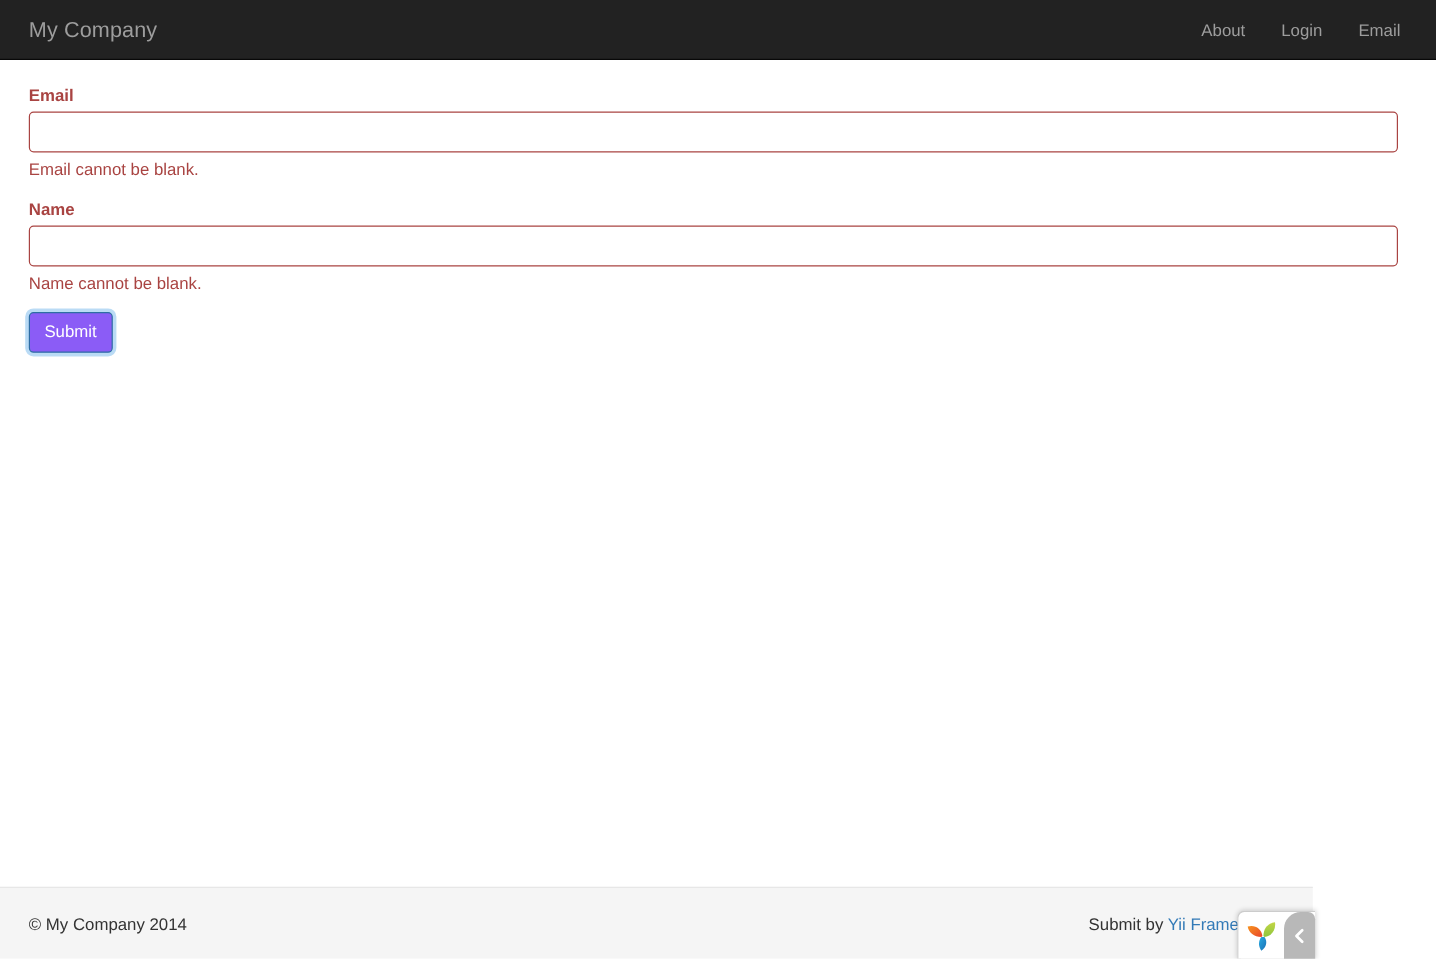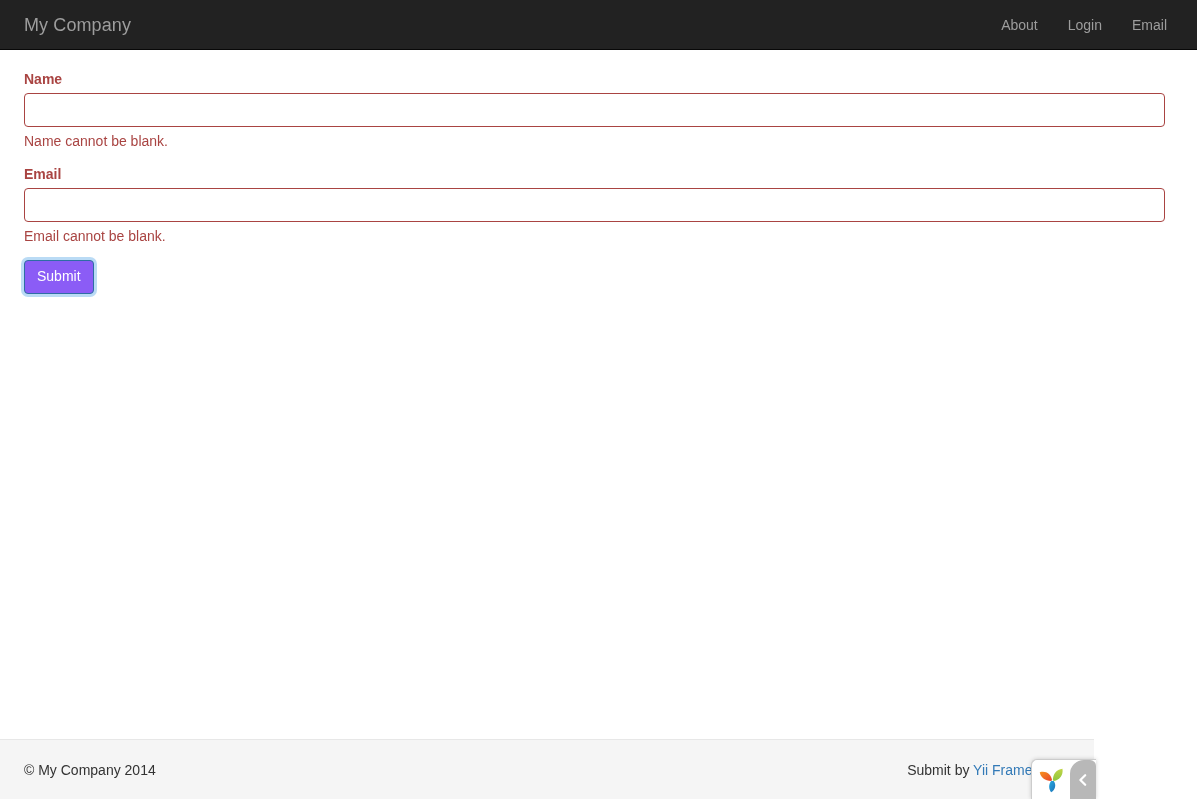--- a/index.html
+++ b/index.html
@@ -219,30 +219,30 @@
     </li>
   </ul>
 </div>
 
 <div class="wrap">
   <div class="container">
     <div class="form-area">
 
       
       <div class="form-group has-error">
+        <label class="control-label">Email</label>
+        <input class="form-control" type="text" value="" style="">
+        <p class="help-block">Email cannot be blank.</p>
+      </div>
+
+      
+      <div class="form-group has-error">
         <label class="control-label">Name</label>
         <input class="form-control" type="text" value="" style="">
         <p class="help-block">Name cannot be blank.</p>
-      </div>
-
-      
-      <div class="form-group has-error">
-        <label class="control-label">Email</label>
-        <input class="form-control" type="text" value="" style="">
-        <p class="help-block">Email cannot be blank.</p>
       </div>
 
       
       <button class="btn-primary" type="button">Submit</button>
 
     </div>
   </div>
 </div>
 
 <div class="footer">

